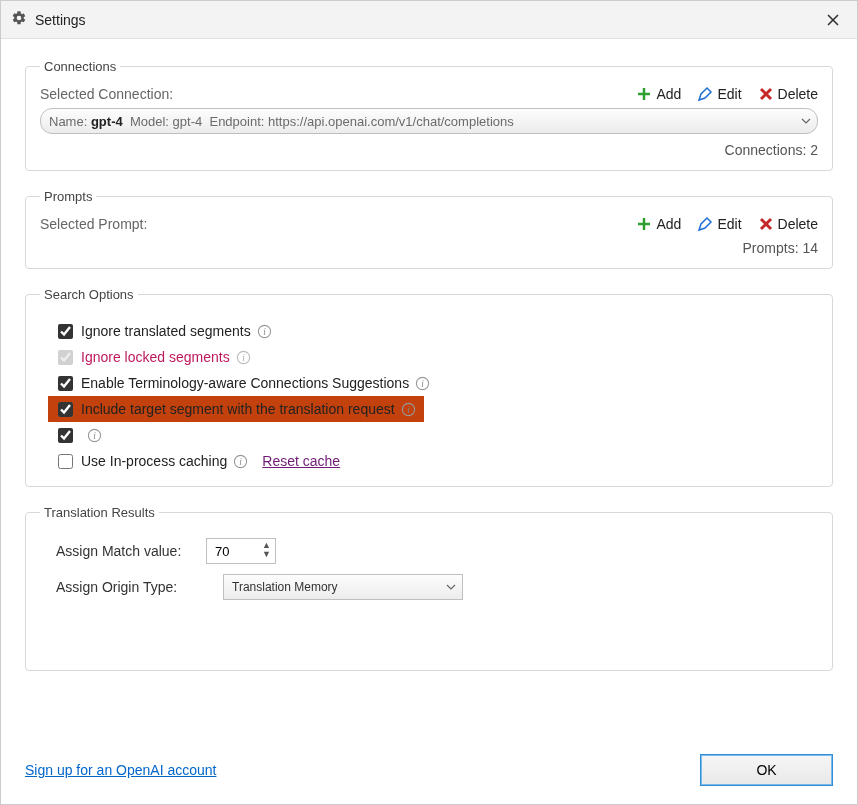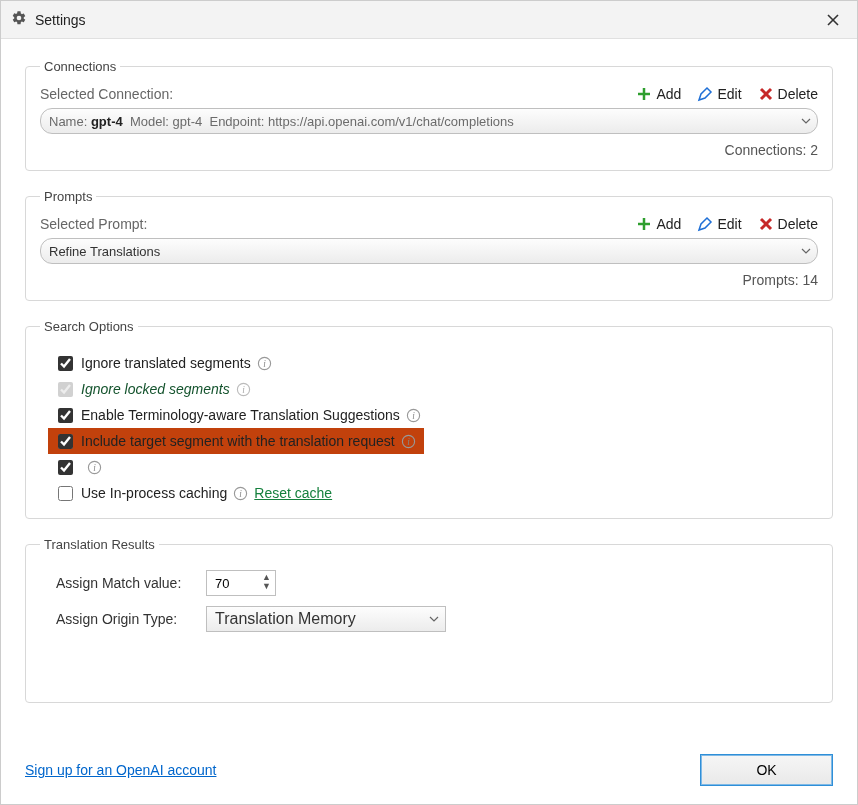--- a/index.html
+++ b/index.html
@@ -120,31 +120,31 @@
     padding-left: 10px;
     width: fit-content;
     padding-right: 8px;
   }
   .check-row input[type=checkbox] {
     width: 15px; height:15px;
     margin: 0 8px 0 0;
     accent-color: #333;
   }
   .check-row .lbl { color:#222; }
-  .check-row.disabled .lbl { color:#14532d;font-style:italic; }
+  .check-row.disabled .lbl { color:#be185d; }
   .info-icon {
     margin-left: 6px;
     width:15px; height:15px;
     display:inline-flex;
   }
   .link {
-    color:#15803d;
+    color:#701a75;
     text-decoration: underline;
     cursor:pointer;
-    margin-left:6px;
+    margin-left:14px;
   }
   .results-row {
     display:flex;
     align-items:center;
     margin: 6px 0 10px 16px;
     font-size:14px;
   }
   .results-row .rlabel { width: 150px; color:#333; }
   .spin {
     width:70px; height:26px;
@@ -167,22 +167,23 @@
     gap:0; line-height:9px; font-size:9px; color:#555;
     cursor:pointer;
   }
   .select {
     width:240px; height:26px;
     border:1px solid #bfbfbf;
     background: linear-gradient(#fdfdfd,#ececec);
     display:flex; align-items:center;
     padding:0 8px;
     position:relative;
-    font-size:16px;
+    font-size:12px;
     color:#333;
+    margin-left:17px;
   }
   .select .chev {
     position:absolute; right:6px; top:50%;
     transform:translateY(-50%);
     width:10px;height:10px;
   }
   .footer {
     border-top: none;
     display:flex;
     align-items:center;
@@ -289,26 +290,20 @@
           <span>Edit</span>
         </span>
         <span class="iconbtn">
           <svg viewBox="0 0 16 16">
               <line x1="3" y1="3" x2="13" y2="13" stroke="#c62828" stroke-width="3"></line>
               <line x1="13" y1="3" x2="3" y2="13" stroke="#c62828" stroke-width="3"></line>
             </svg>
           <span>Delete</span>
         </span>
       </div>
-      <div class="dropdown">
-        <span style="color:#333">Refine Translations</span>
-        <svg class="chev" viewBox="0 0 10 10">
-            <path d="M1 3 L5 7 L9 3" fill="none" stroke="#666" stroke-width="1.2"></path>
-          </svg>
-      </div>
       <div class="count-row">Prompts: 14</div>
     </fieldset>
 
     <fieldset class="group">
       <legend>Search Options</legend>
       <div class="checklist">
         <div class="check-row">
           <input type="checkbox" checked="" style="">
           <span class="lbl">Ignore translated segments</span>
           <span class="info-icon">
@@ -323,21 +318,21 @@
           <span class="lbl">Ignore locked segments</span>
           <span class="info-icon">
               <svg viewBox="0 0 16 16">
                 <circle cx="8" cy="8" r="6.5" fill="none" stroke="#bbb" stroke-width="1.2"></circle>
                 <text x="8" y="12" text-anchor="middle" font-size="10" font-style="italic" fill="#aaa" font-family="serif">i</text>
               </svg>
             </span>
         </div>
         <div class="check-row">
           <input type="checkbox" checked="" style="">
-          <span class="lbl">Enable Terminology-aware Translation Suggestions</span>
+          <span class="lbl">Enable Terminology-aware Connections Suggestions</span>
           <span class="info-icon">
               <svg viewBox="0 0 16 16">
                 <circle cx="8" cy="8" r="6.5" fill="none" stroke="#999" stroke-width="1.2"></circle>
                 <text x="8" y="12" text-anchor="middle" font-size="10" font-style="italic" fill="#888" font-family="serif">i</text>
               </svg>
             </span>
         </div>
         <div class="check-row hl">
           <input type="checkbox" checked="" style="">
           <span class="lbl">Include target segment with the translation request</span>

